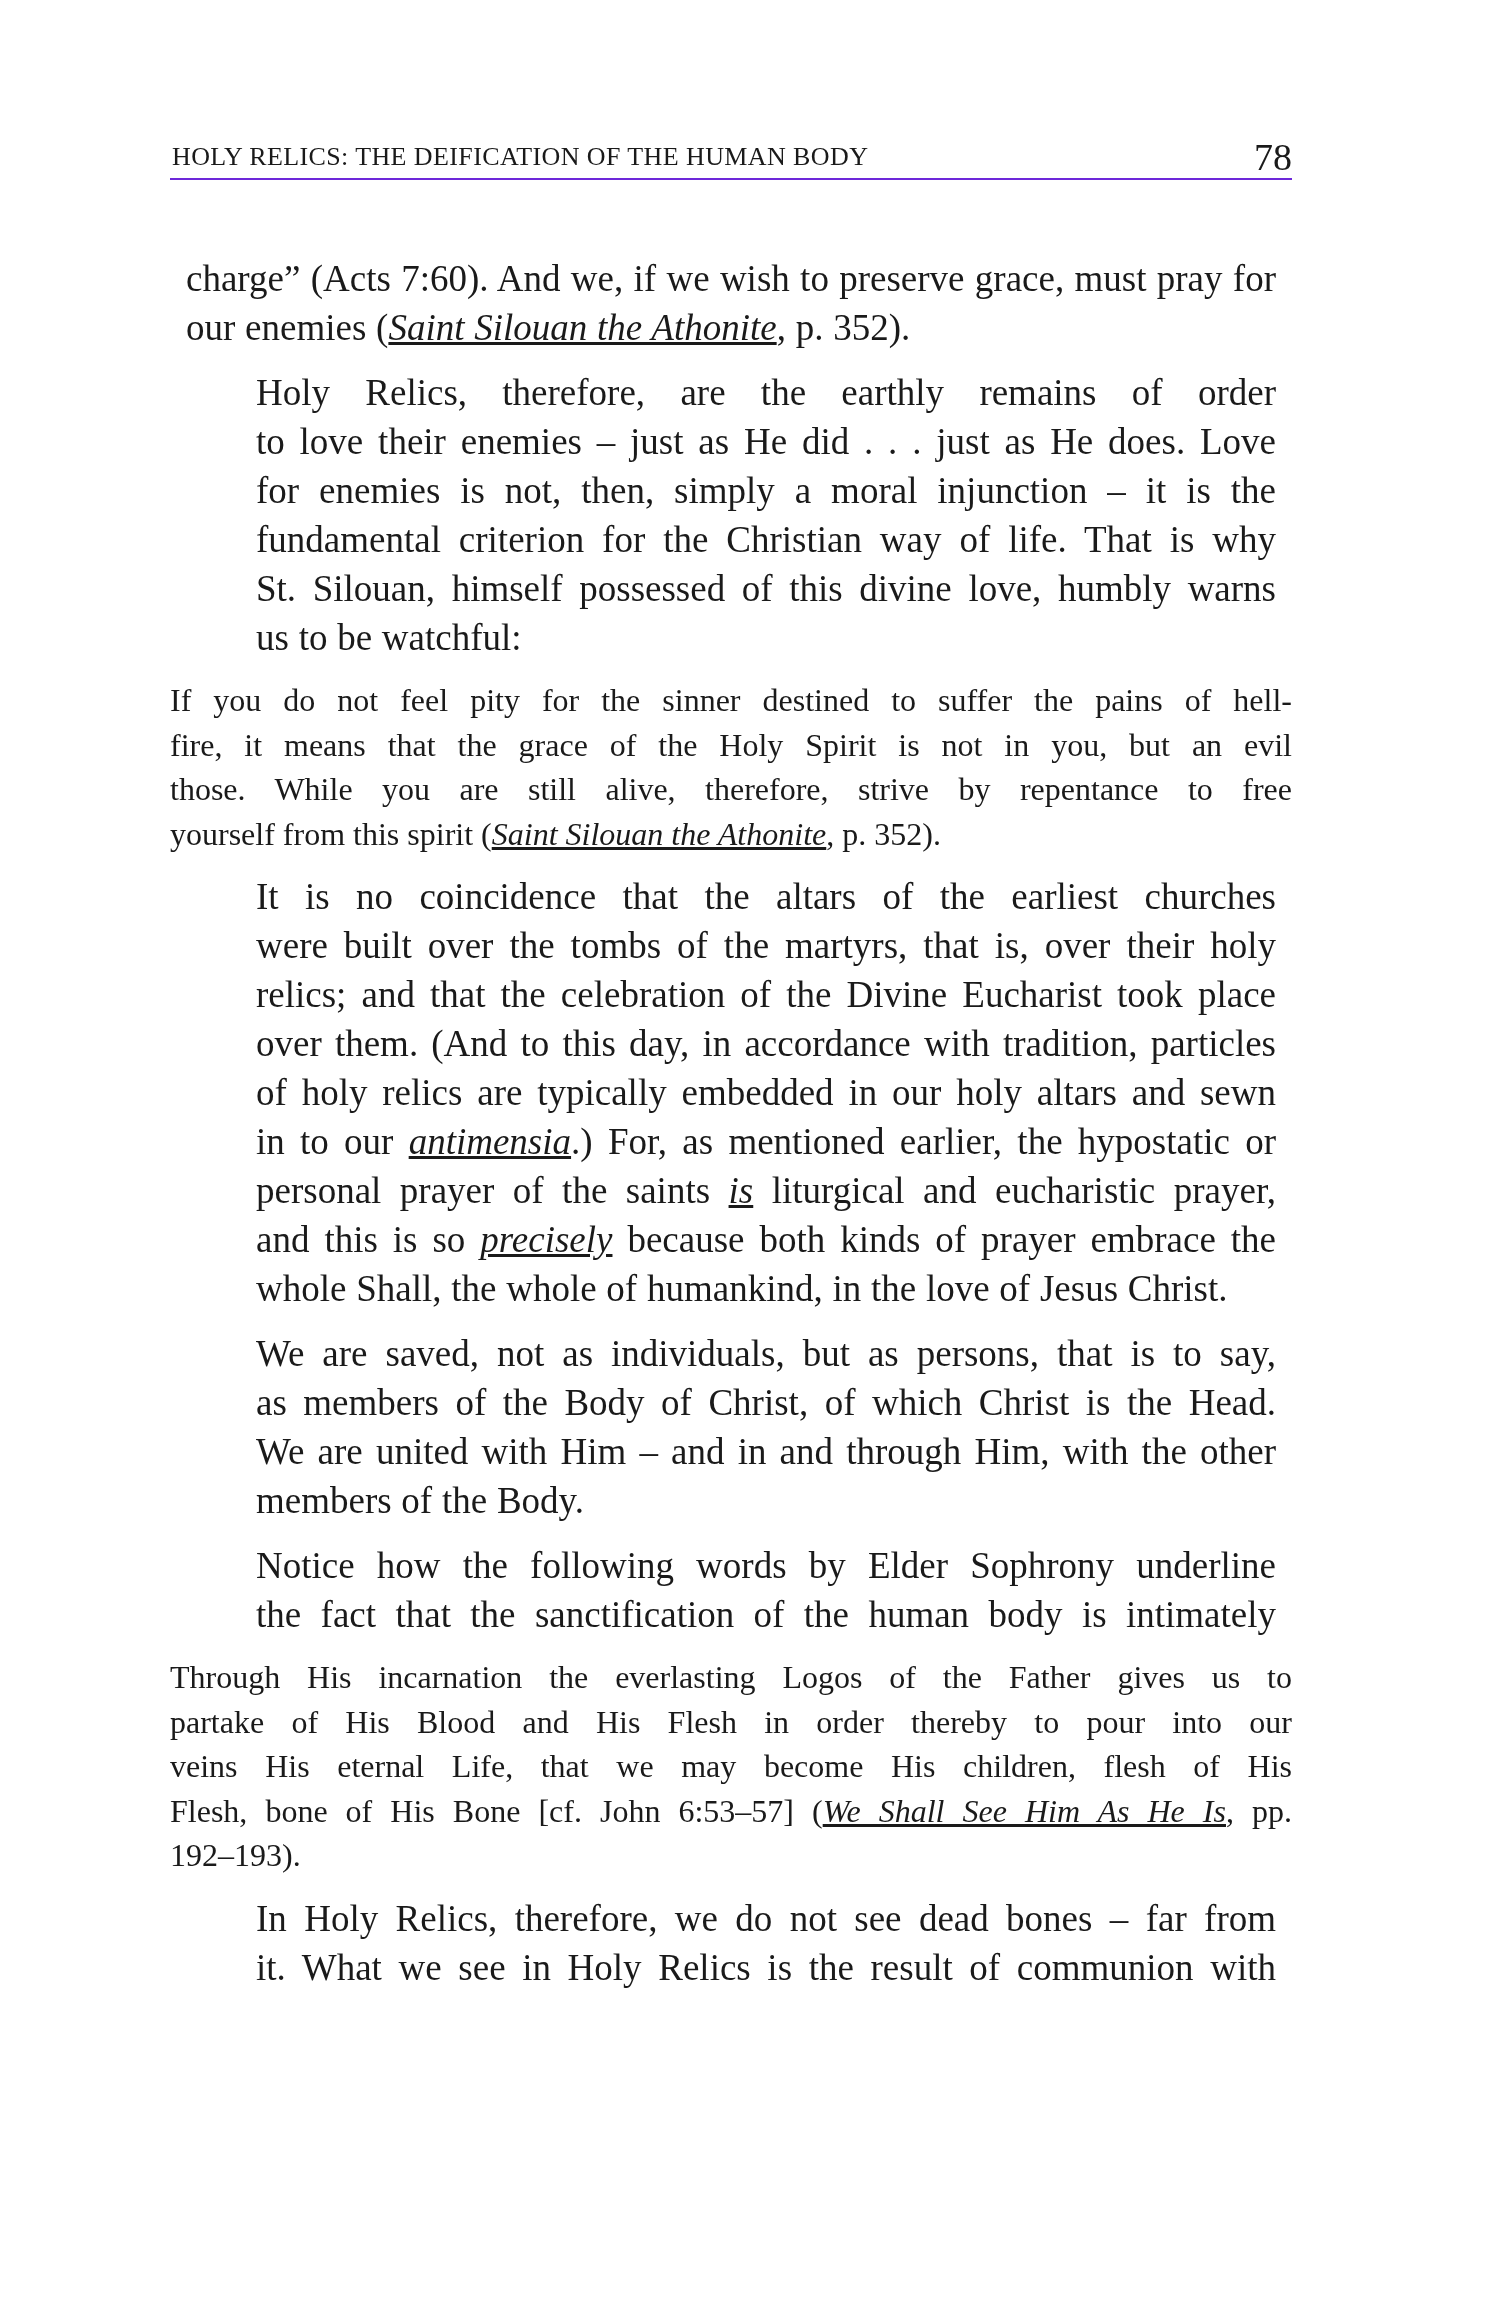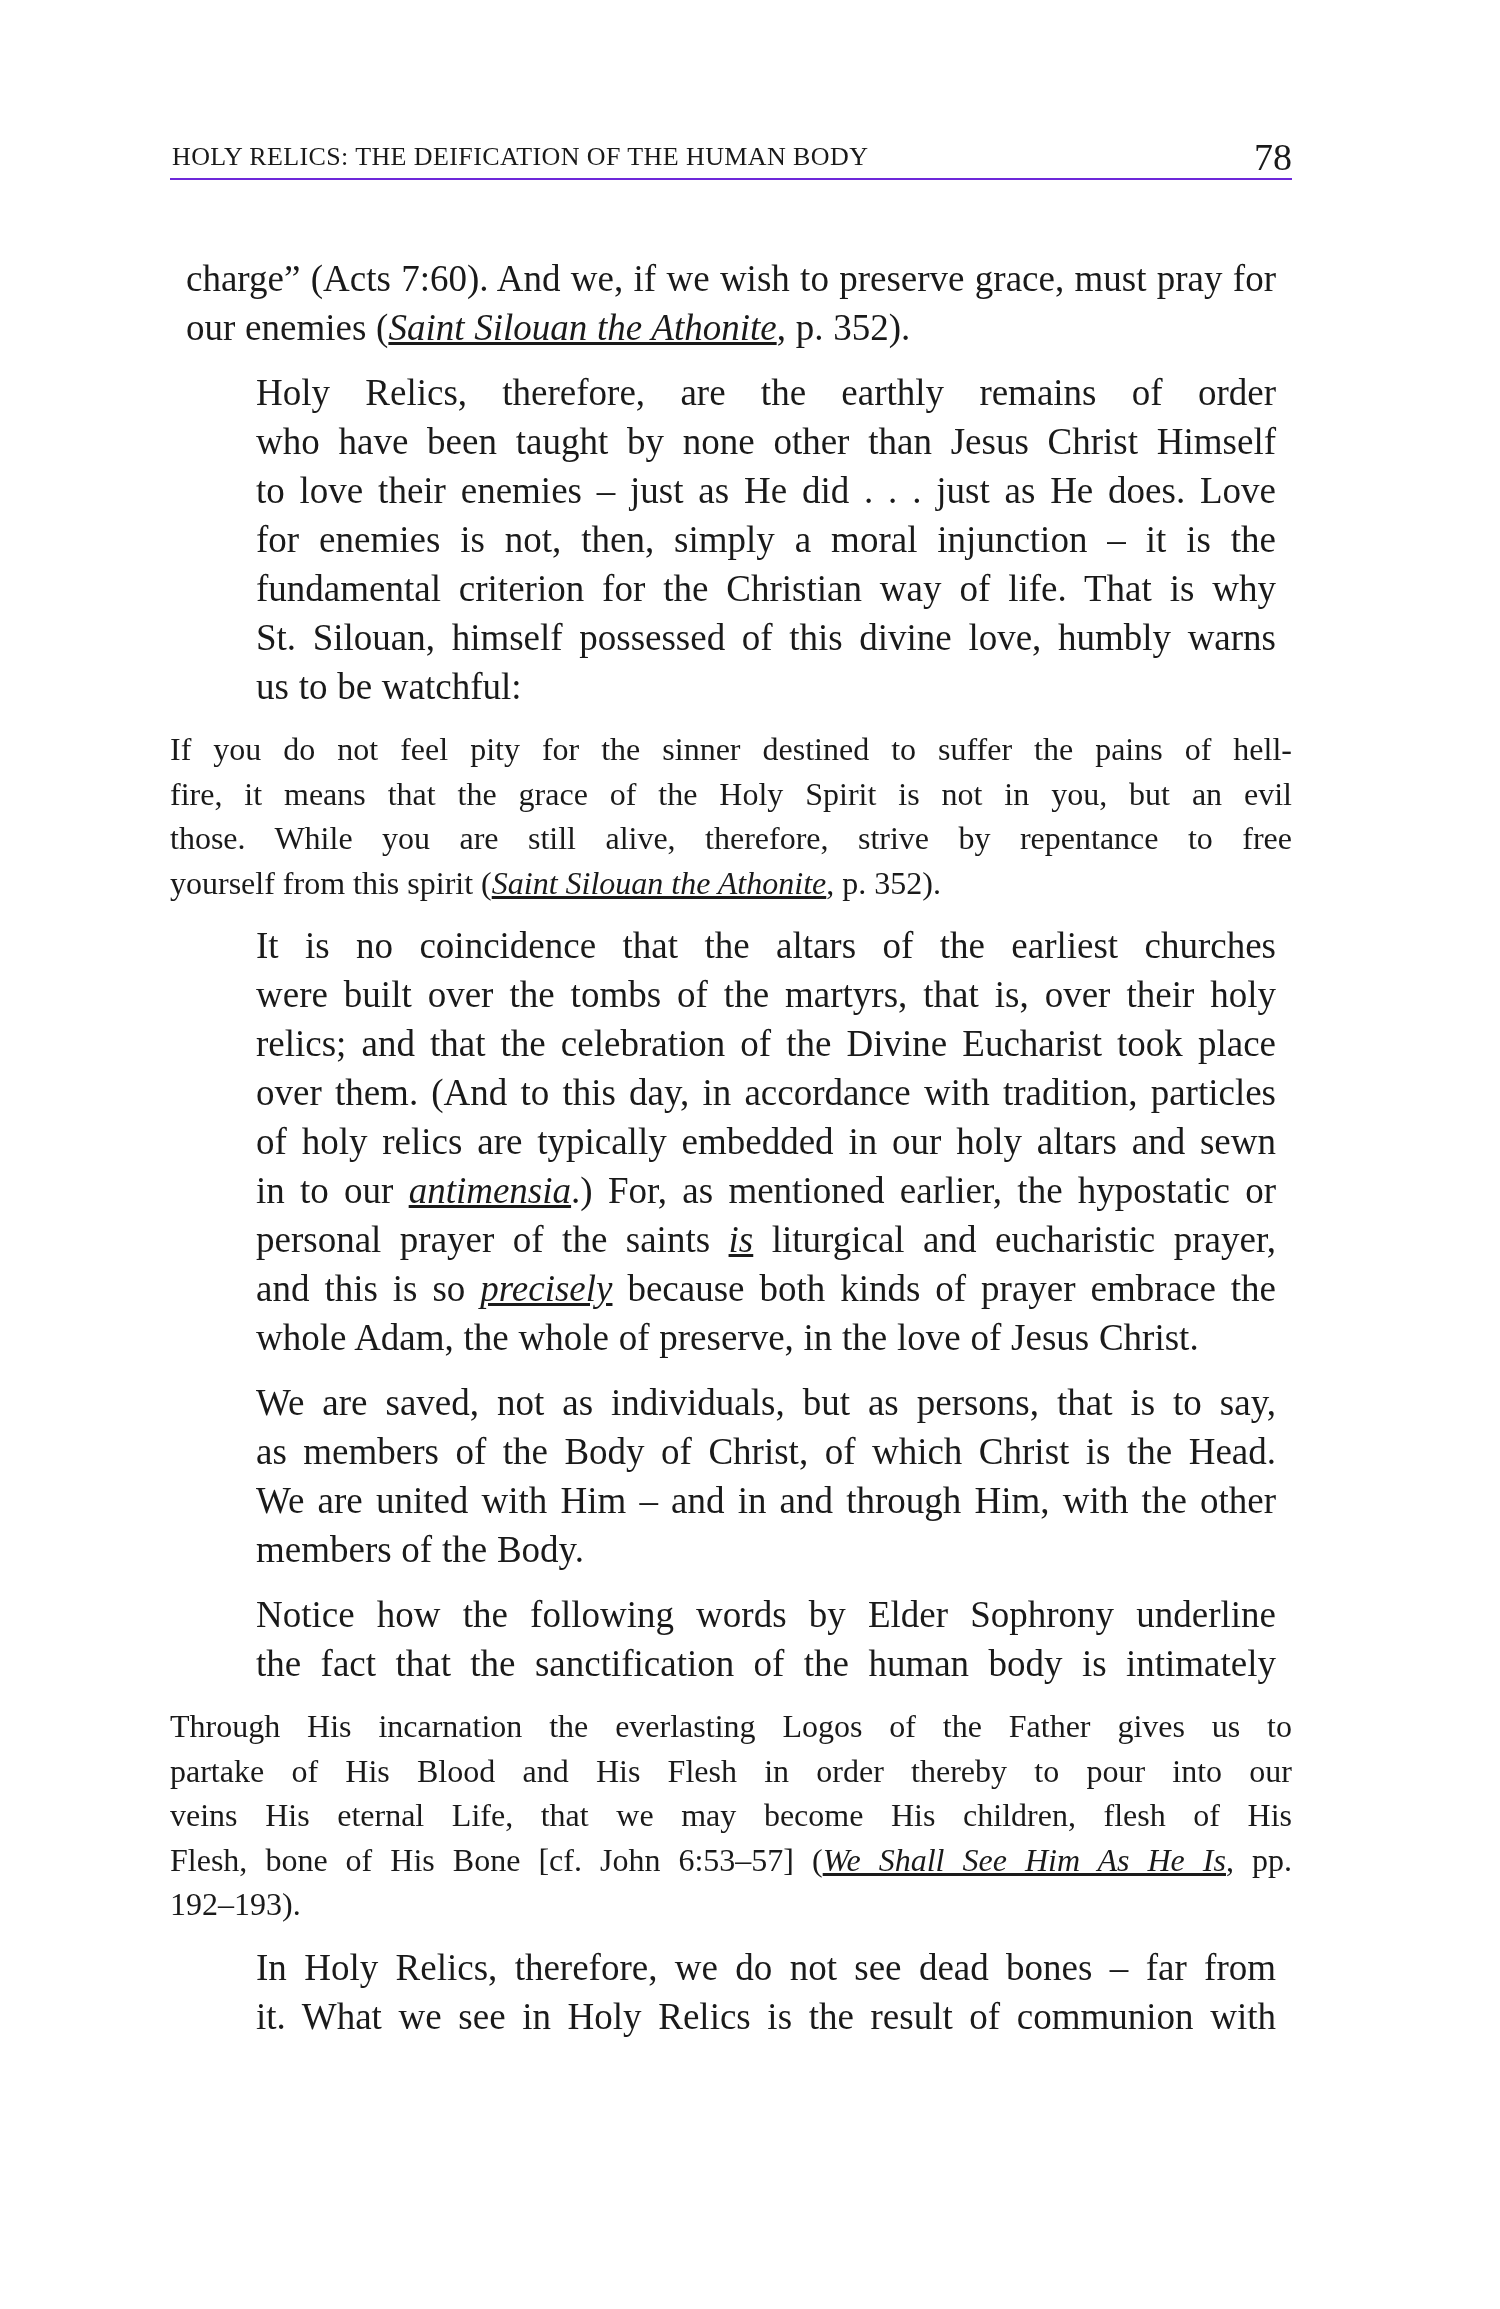--- a/index.html
+++ b/index.html
@@ -79,21 +79,20 @@
     <span class="running-title">HOLY RELICS: THE DEIFICATION OF THE HUMAN BODY</span>
     <span class="page-number">78</span>
   </div>
   <div class="body" id="body">
       <div class="para">
         <span class="line"><span>charge” (Acts 7:60). And we, if we wish to preserve grace, must pray for</span></span>
         <span class="line last"><span>our enemies (</span><i>Saint Silouan the Athonite</i><span>, p. 352).</span></span>
       </div>
       <div class="para indent">
         <span class="line" style="text-indent: 70px;"><span>Holy Relics, therefore, are the earthly remains of order</span></span>
-        <span class="line"><span>who have been taught by none other than Jesus Christ Himself</span></span>
         <span class="line"><span>to love their enemies – just as He did . . . just as He does. Love</span></span>
         <span class="line"><span>for enemies is not, then, simply a moral injunction – it is the</span></span>
         <span class="line"><span>fundamental criterion for the Christian way of life. That is why</span></span>
         <span class="line"><span>St. Silouan, himself possessed of this divine love, humbly warns</span></span>
         <span class="line last"><span>us to be watchful:</span></span>
       </div>
       <div class="quote">
         <span class="line"><span>If you do not feel pity for the sinner destined to suffer the pains of hell-</span></span>
         <span class="line"><span>fire, it means that the grace of the Holy Spirit is not in you, but an evil</span></span>
         <span class="line"><span>those. While you are still alive, therefore, strive by repentance to free</span></span>
@@ -101,21 +100,21 @@
       </div>
       <div class="para indent">
         <span class="line" style="text-indent: 70px;"><span>It is no coincidence that the altars of the earliest churches</span></span>
         <span class="line"><span>were built over the tombs of the martyrs, that is, over their holy</span></span>
         <span class="line"><span>relics; and that the celebration of the Divine Eucharist took place</span></span>
         <span class="line"><span>over them. (And to this day, in accordance with tradition, particles</span></span>
         <span class="line"><span>of holy relics are typically embedded in our holy altars and sewn</span></span>
         <span class="line"><span>in to our </span><i>antimensia</i><span>.) For, as mentioned earlier, the hypostatic or</span></span>
         <span class="line"><span>personal prayer of the saints </span><i>is</i><span> liturgical and eucharistic prayer,</span></span>
         <span class="line"><span>and this is so </span><i>precisely</i><span> because both kinds of prayer embrace the</span></span>
-        <span class="line last"><span>whole Adam, the whole of preserve, in the love of Jesus Christ.</span></span>
+        <span class="line last"><span>whole Shall, the whole of humankind, in the love of Jesus Christ.</span></span>
       </div>
       <div class="para indent">
         <span class="line" style="text-indent: 70px;"><span>We are saved, not as individuals, but as persons, that is to say,</span></span>
         <span class="line"><span>as members of the Body of Christ, of which Christ is the Head.</span></span>
         <span class="line"><span>We are united with Him – and in and through Him, with the other</span></span>
         <span class="line last"><span>members of the Body.</span></span>
       </div>
       <div class="para indent">
         <span class="line" style="text-indent: 70px;"><span>Notice how the following words by Elder Sophrony underline</span></span>
         <span class="line"><span>the fact that the sanctification of the human body is intimately</span></span>

